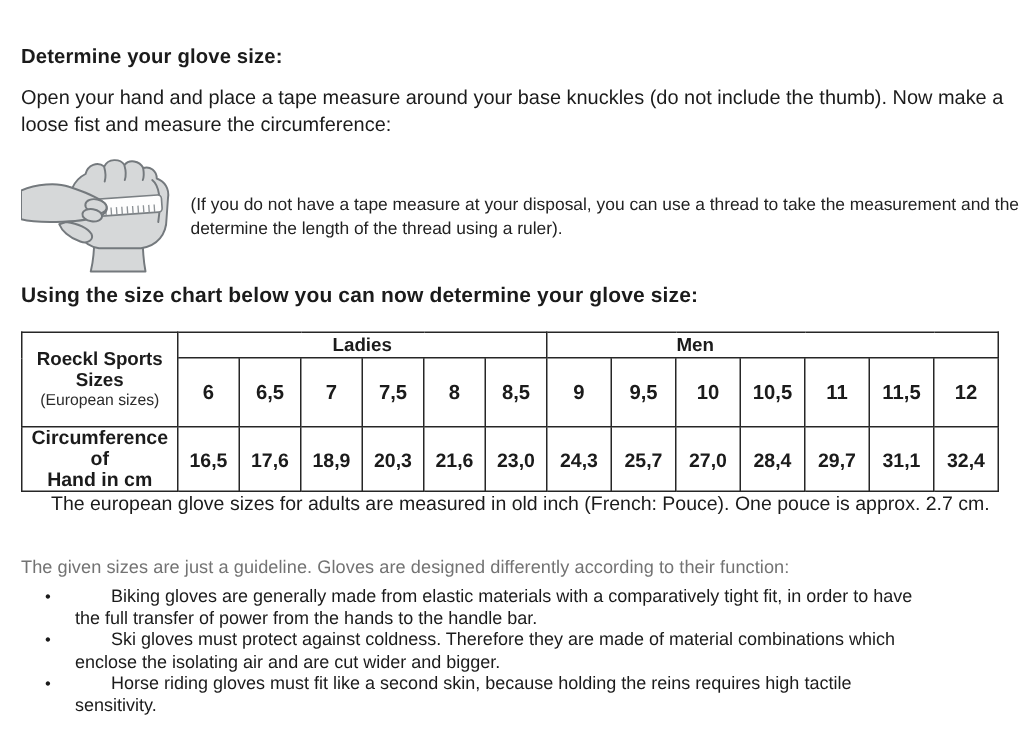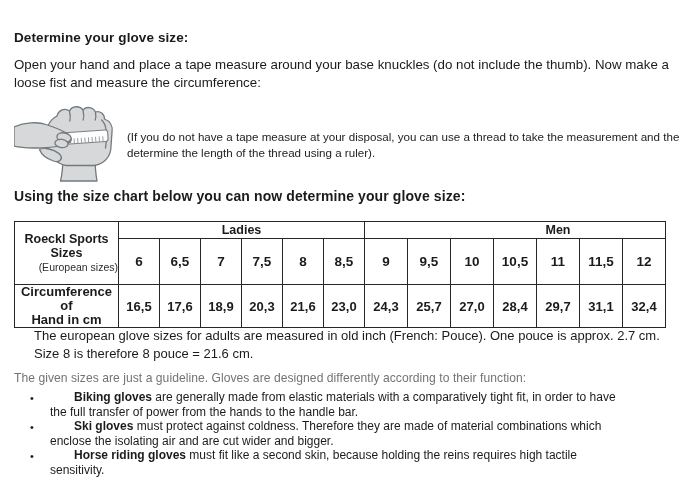--- a/index.html
+++ b/index.html
@@ -18,34 +18,34 @@
   #intro { left:14px; top:56px; font-size:13.3px; line-height:17.5px; }
   #figure { left:14px; top:103px; width:106px; height:79px; }
   #tape-note { left:127px; top:129px; font-size:11.6px; line-height:15.5px; color:#222; }
   #heading-chart { left:14px; top:188px; font-size:14px; }
 
   
   #size-table-wrap { left:14px; top:207px;margin-top:14px; }
   table { border-collapse:collapse; table-layout:fixed; }
   td { border:1.5px solid #262626; text-align:center; vertical-align:middle; padding:0; overflow:hidden; }
   tr.group-row td { height:17px; font-weight:bold; font-size:12.5px; }
-  td.men-cell { text-align:center; padding-left:86px; }
+  td.men-cell { text-align:left; padding-left:86px; }
   tr.sizes-row td { height:46px; font-weight:bold; font-size:13.5px; }
   tr.circ-row td { height:41px; font-weight:bold; font-size:13px; }
   td.stub { font-weight:bold; font-size:12px; line-height:14px; }
-  .stub-sub { display:block; font-weight:normal; font-size:10.5px; color:#2c2c2c;text-align:right; }
+  .stub-sub { display:block; font-weight:normal; font-size:10.5px; color:#2c2c2c; }
 
   #pouce-note { left:14px; top:327px; font-size:13px; line-height:17.5px;margin-left:20px; }
   #guideline { left:14px; top:371px; font-size:12.1px; letter-spacing:.05px; color:#737373; }
 
   #bullets { left:30px; top:390px; font-size:12px; line-height:14.6px; }
   .bullet { display:flex; }
   .bullet-dot { width:20px; font-size:11px; padding-top:1px; }
   .bullet-body { flex:1; }
-  .bb { font-weight:bold;padding-left:24px; }
+  .bb { font-weight:normal;padding-left:24px; }
 </style>
 </head>
 <body>
 
 <div class="abs h-bold" id="heading-determine">Determine your glove size:</div>
 
 <div class="abs" id="intro">
   <span class="nw">Open your hand and place a tape measure around your base knuckles (do not include the thumb). Now make a</span>
   <span class="nw">loose fist and measure the circumference:</span>
 </div>
@@ -148,21 +148,20 @@
       <td>29,7</td>
       <td>31,1</td>
       <td>32,4</td>
     </tr>
   </tbody>
     </table>
 </div>
 
 <div class="abs" id="pouce-note">
   <span class="nw">The european glove sizes for adults are measured in old inch (French: Pouce). One pouce is approx. 2.7 cm.</span>
-  <span class="nw">Size 8 is therefore 8 pouce = 21.6 cm.</span>
 </div>
 
 <div class="abs nw" id="guideline">The given sizes are just a guideline. Gloves are designed differently according to their function:</div>
 
 <div class="abs" id="bullets">
   <div class="bullet">
     <span class="bullet-dot">•</span>
     <span class="bullet-body">
       <span class="bb">Biking gloves</span><span> are generally made from elastic materials with a comparatively tight fit, in order to have</span>
       <span class="nw">the full transfer of power from the hands to the handle bar.</span>

